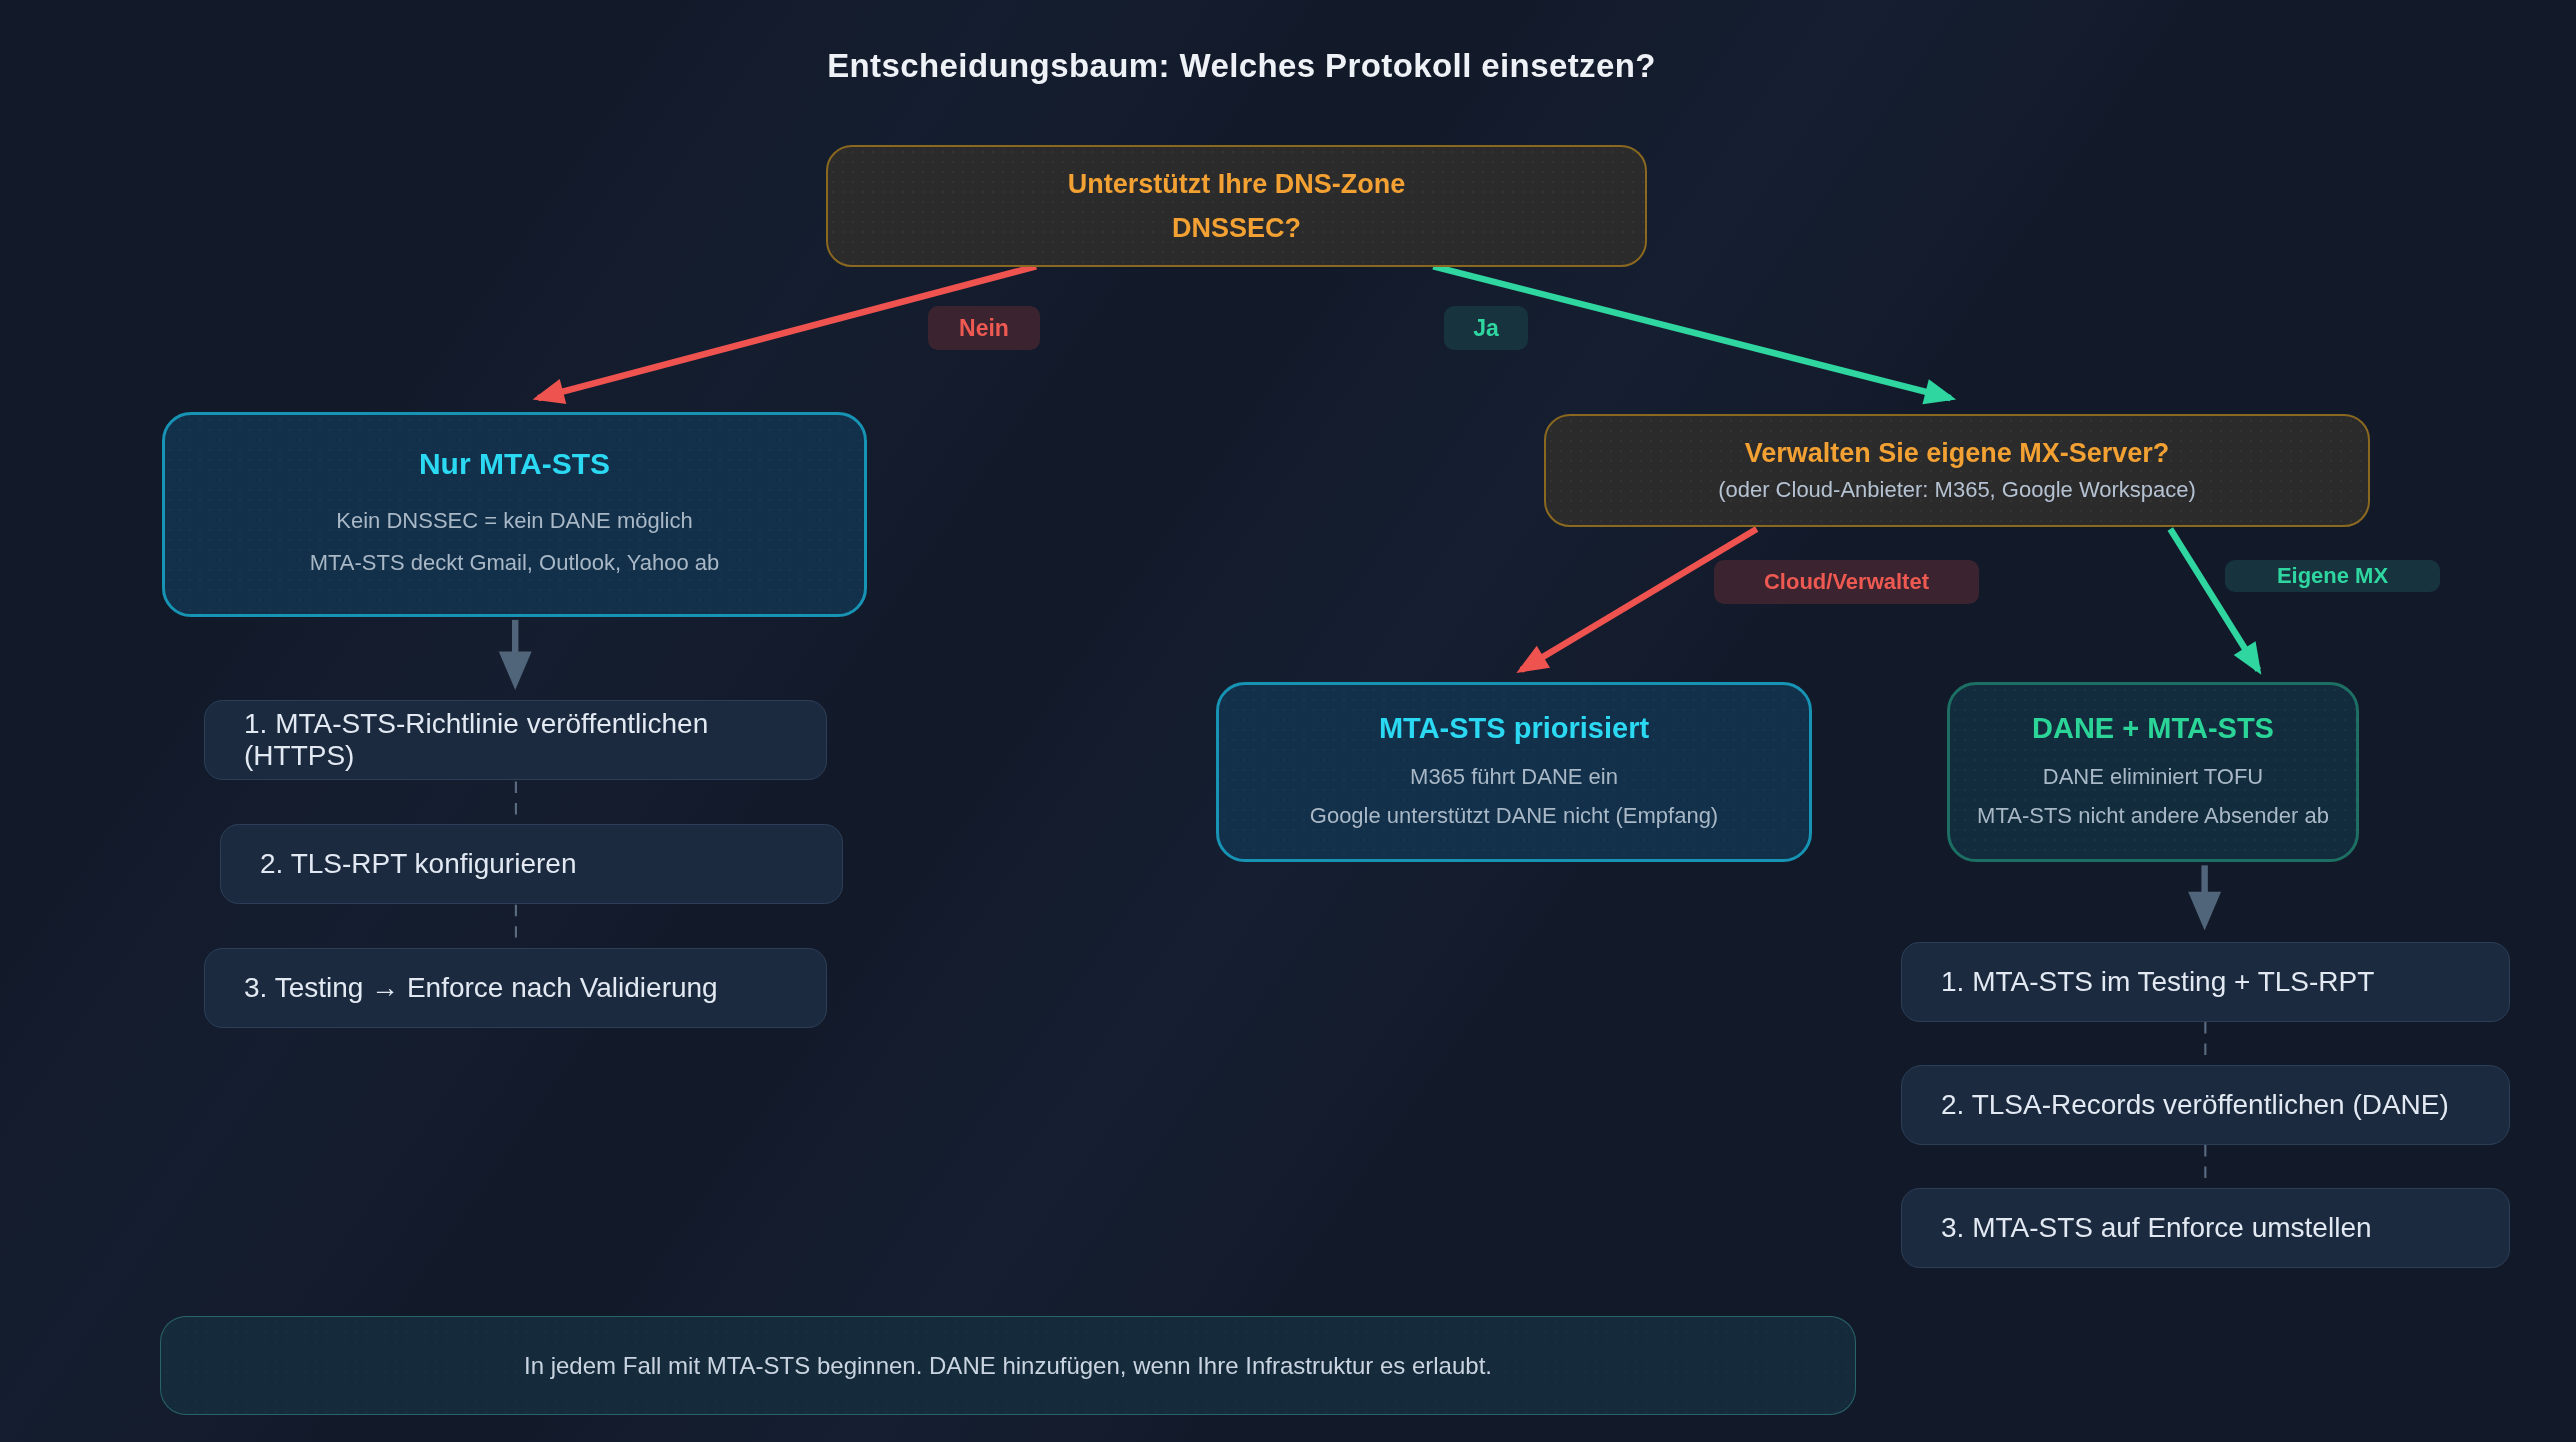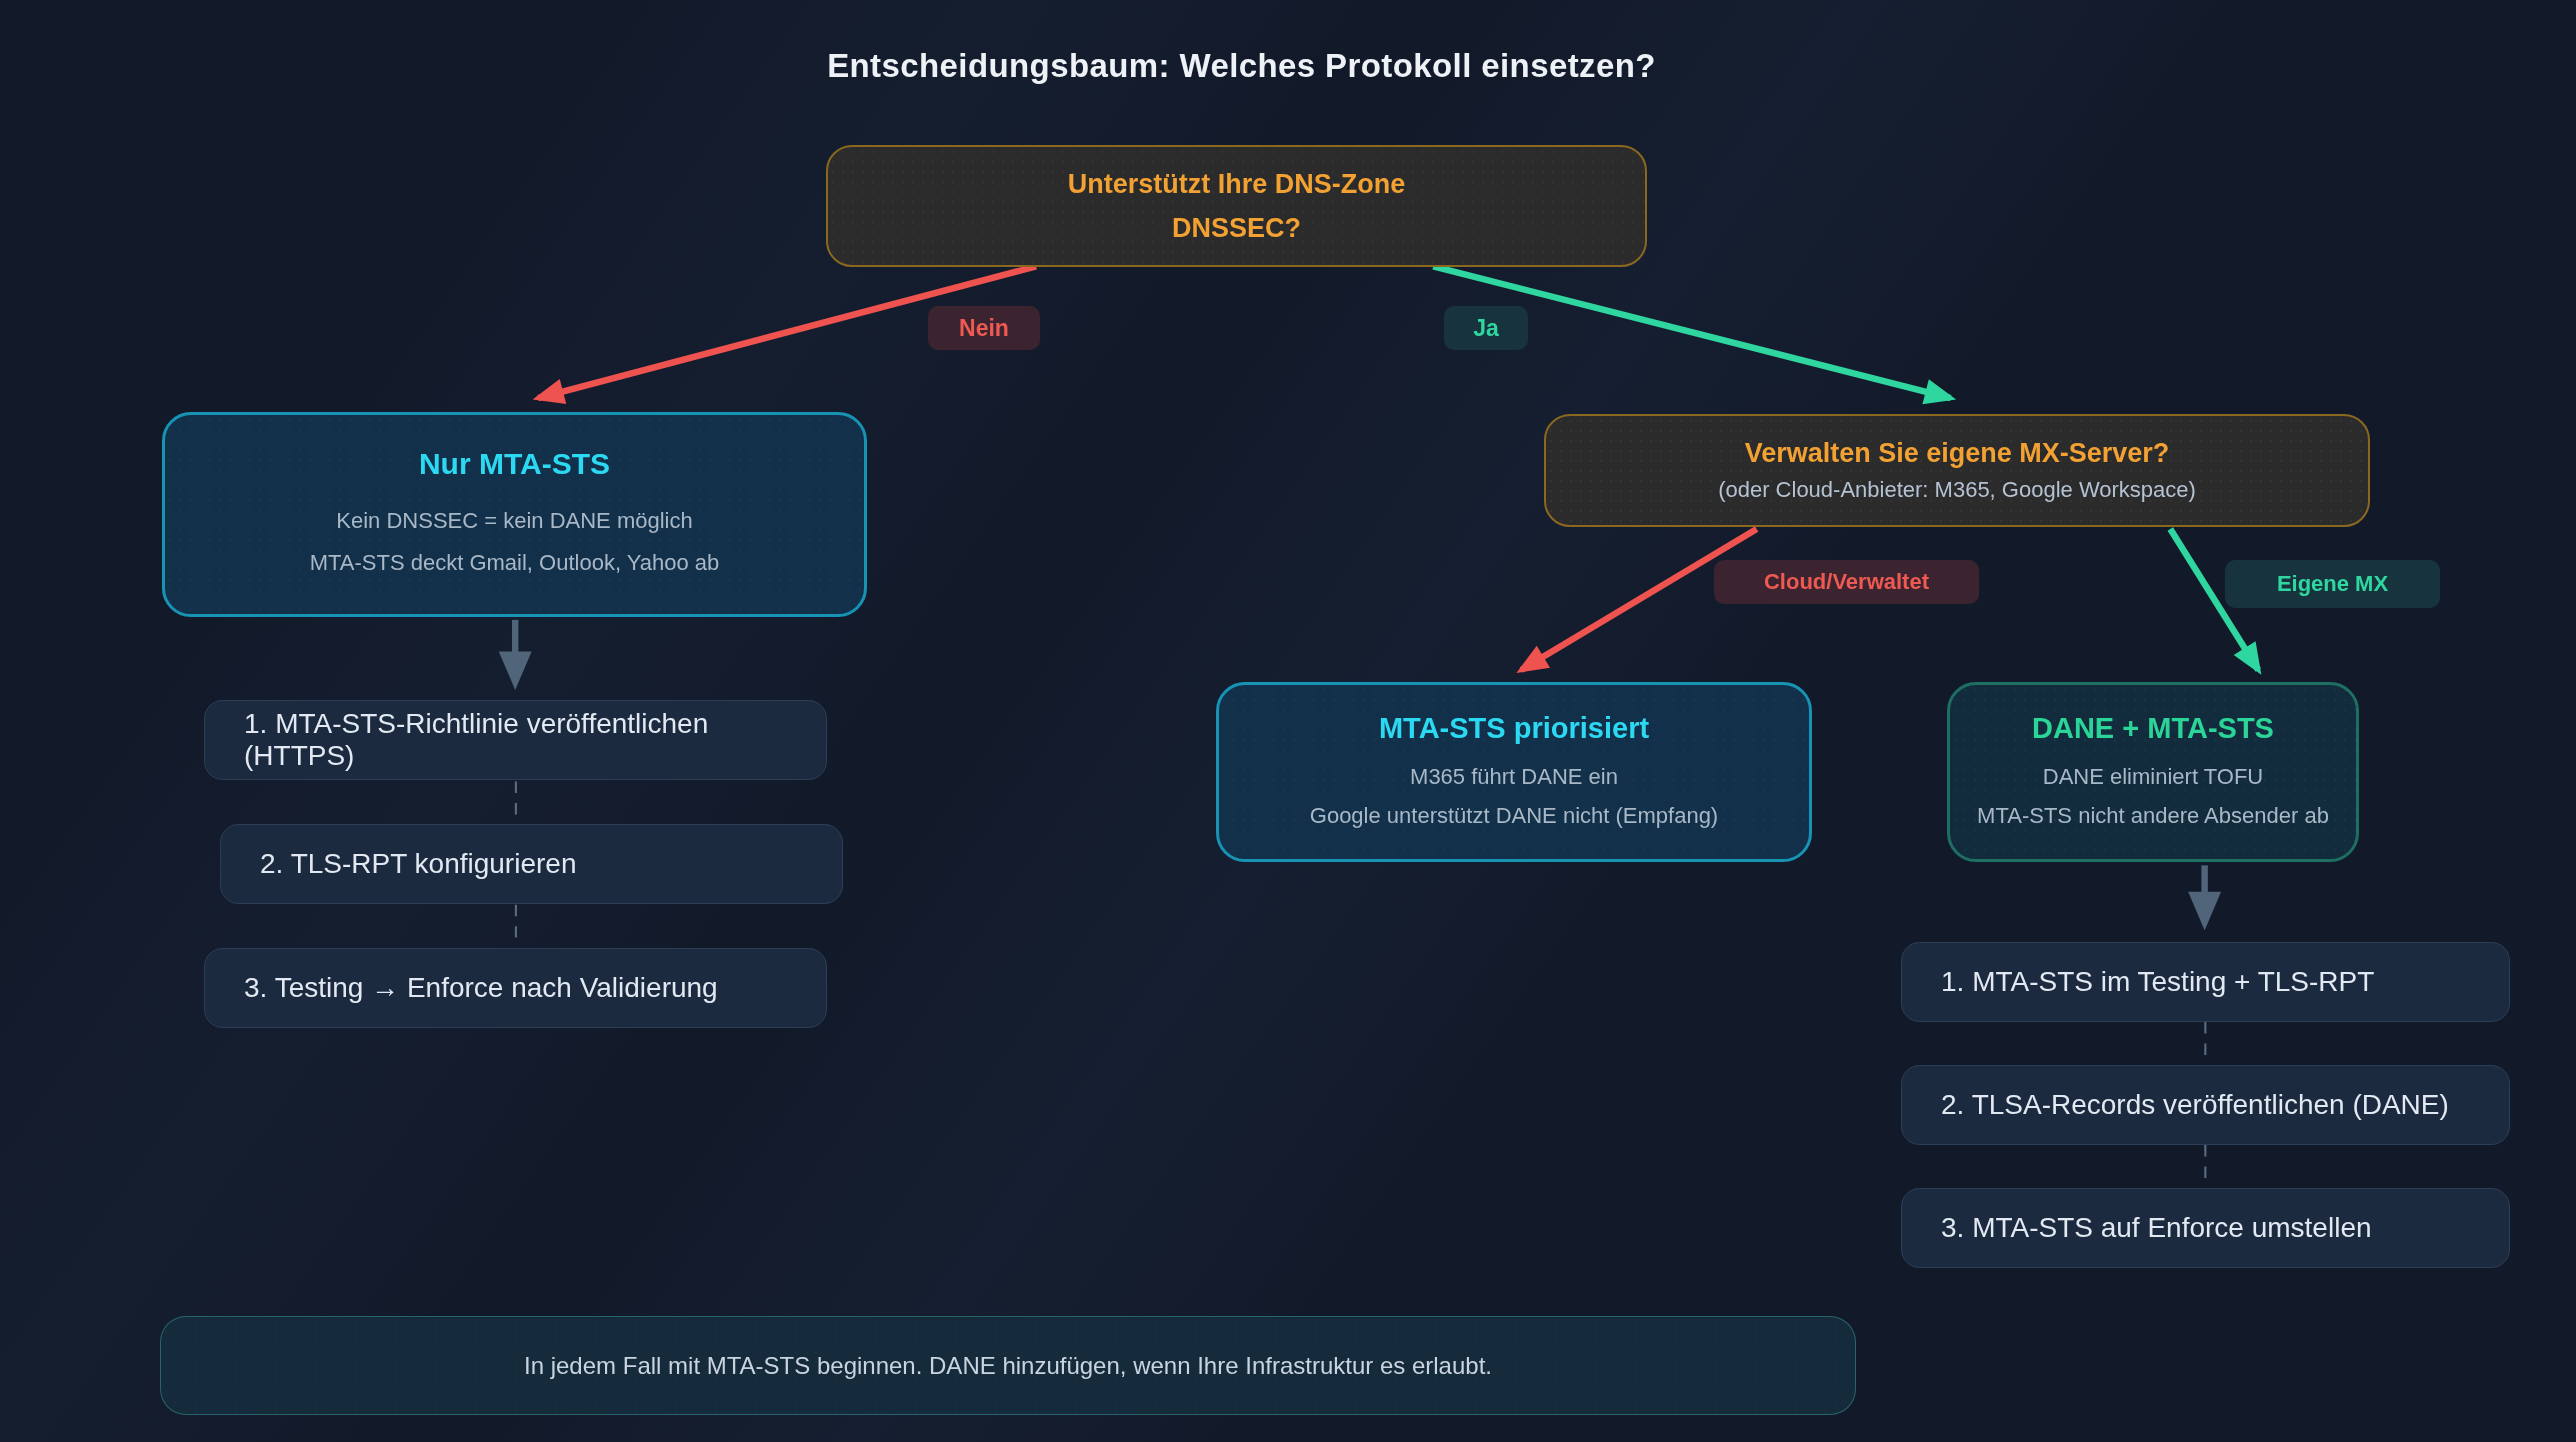--- a/index.html
+++ b/index.html
@@ -109,36 +109,36 @@
   <div class="o-line">Kein DNSSEC = kein DANE möglich</div>
   <div class="o-line">MTA-STS deckt Gmail, Outlook, Yahoo ab</div>
 </div>
 
 <div class="abs q-node" style="left:1544px;top:414px;width:826px;height:113px;">
   <div class="q-title" style="font-size:27px;line-height:39px;">Verwalten Sie eigene MX-Server?</div>
   <div class="q-sub">(oder Cloud-Anbieter: M365, Google Workspace)</div>
 </div>
 
 <div class="abs badge red" style="left:1714px;top:560px;width:265px;height:44px;font-size:22px;">Cloud/Verwaltet</div>
-<div class="abs badge green" style="left:2225px;top:560px;width:215px;height:48px;font-size:22px;">Eigene MX</div>
+<div class="abs badge green" style="left:2225px;top:560px;width:215px;height:32px;font-size:22px;">Eigene MX</div>
 
 <div class="abs o-node" style="left:1216px;top:682px;width:596px;height:180px;">
   <div class="o-title" style="font-size:29px;margin-bottom:10px;">MTA-STS priorisiert</div>
   <div class="o-line" style="line-height:39px;">M365 führt DANE ein</div>
   <div class="o-line" style="line-height:39px;">Google unterstützt DANE nicht (Empfang)</div>
 </div>
 
 <div class="abs o-node green" style="left:1947px;top:682px;width:412px;height:180px;">
   <div class="o-title" style="font-size:29px;margin-bottom:10px;">DANE + MTA-STS</div>
   <div class="o-line" style="line-height:39px;">DANE eliminiert TOFU</div>
   <div class="o-line" style="line-height:39px;">MTA-STS nicht andere Absender ab</div>
 </div>
 
 <div class="abs step" style="left:204px;top:700px;width:623px;height:80px;">1. MTA-STS-Richtlinie veröffentlichen (HTTPS)</div>
 <div class="abs step" style="left:220px;top:824px;width:623px;height:80px;">2. TLS-RPT konfigurieren</div>
 <div class="abs step" style="left:204px;top:948px;width:623px;height:80px;">3. Testing → Enforce nach Validierung</div>
 
 <div class="abs step" style="left:1901px;top:942px;width:609px;height:80px;">1. MTA-STS im Testing + TLS-RPT</div>
-<div class="abs step" style="left:1901px;top:1065px;width:609px;height:80px;">2. TLSA-Records veröffentlichen (DANE)</div>
+<div class="abs step" style="left:1901px;top:1065px;width:609px;height:80px;border-radius:21px;">2. TLSA-Records veröffentlichen (DANE)</div>
 <div class="abs step" style="left:1901px;top:1188px;width:609px;height:80px;">3. MTA-STS auf Enforce umstellen</div>
 
 <div class="abs footer-note" style="left:160px;top:1316px;width:1696px;height:99px;">In jedem Fall mit MTA-STS beginnen. DANE hinzufügen, wenn Ihre Infrastruktur es erlaubt.</div>
 
 
 </body></html>

